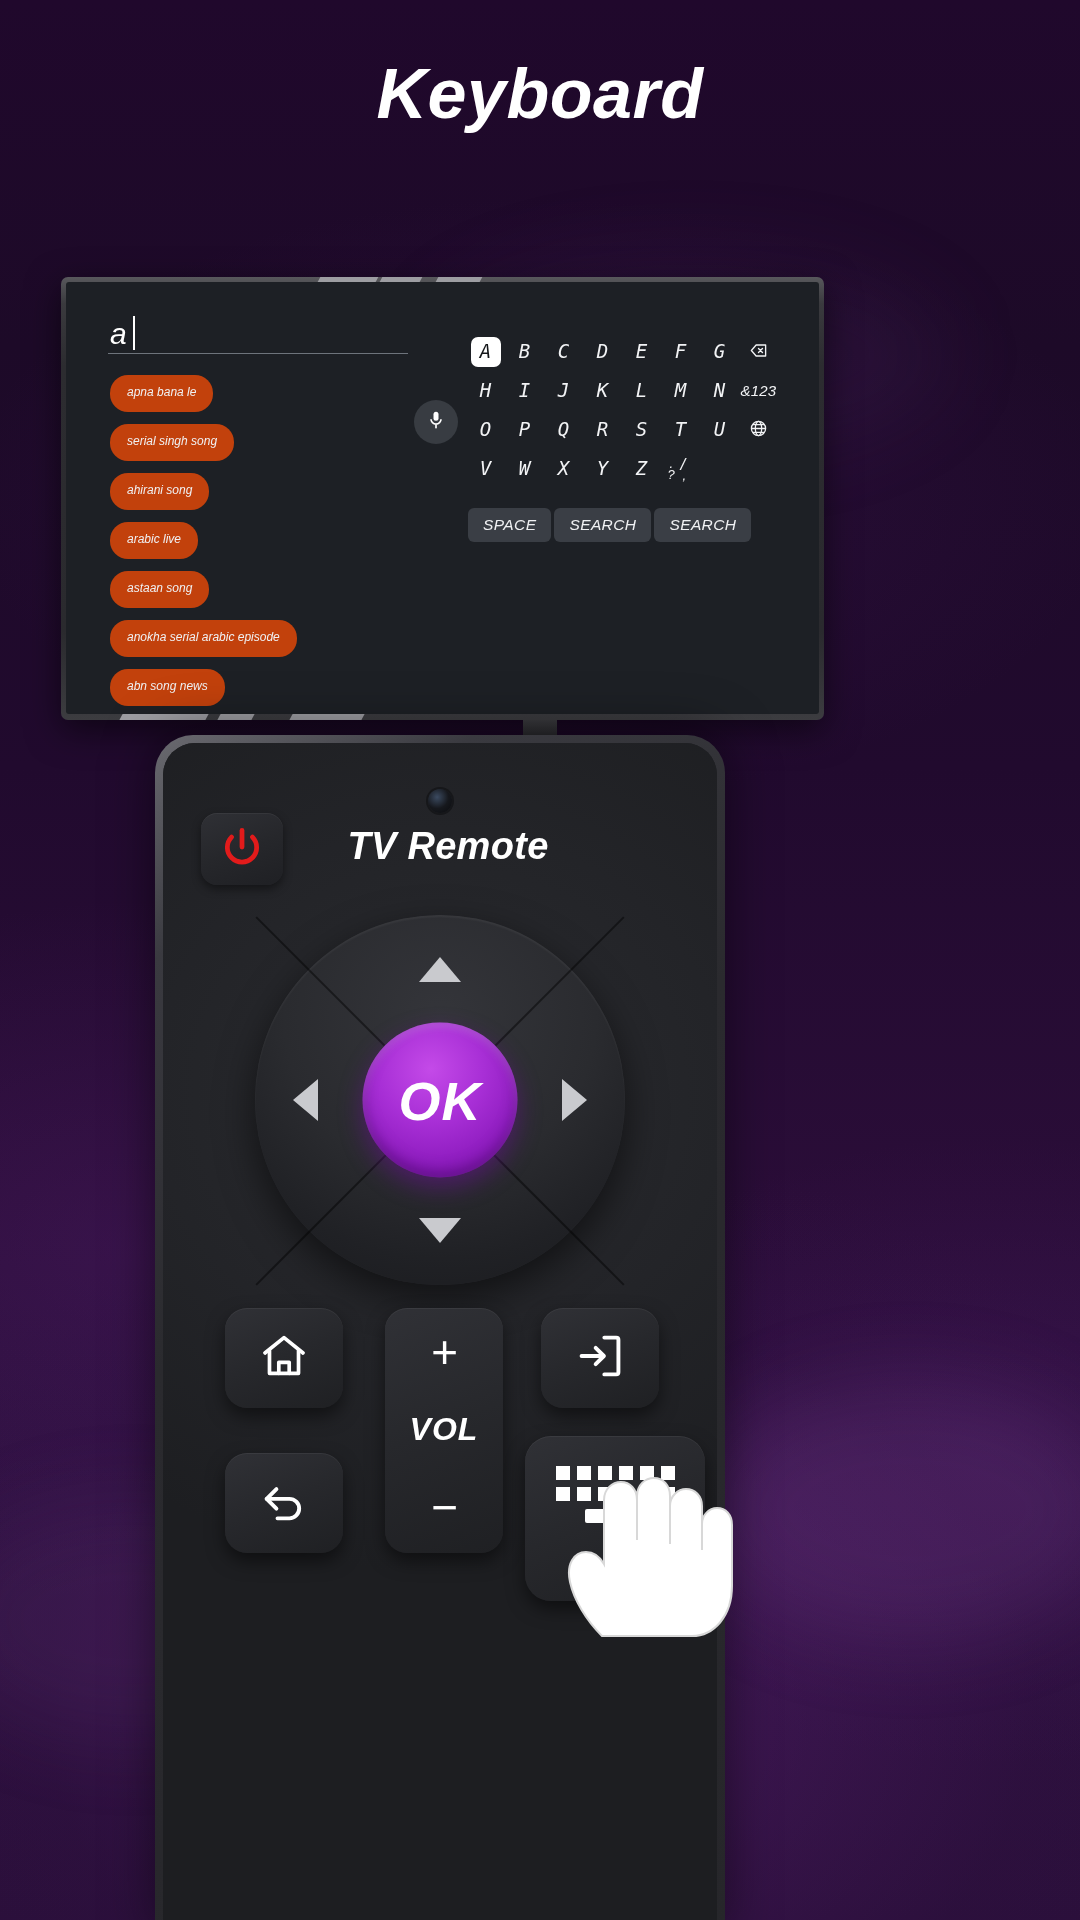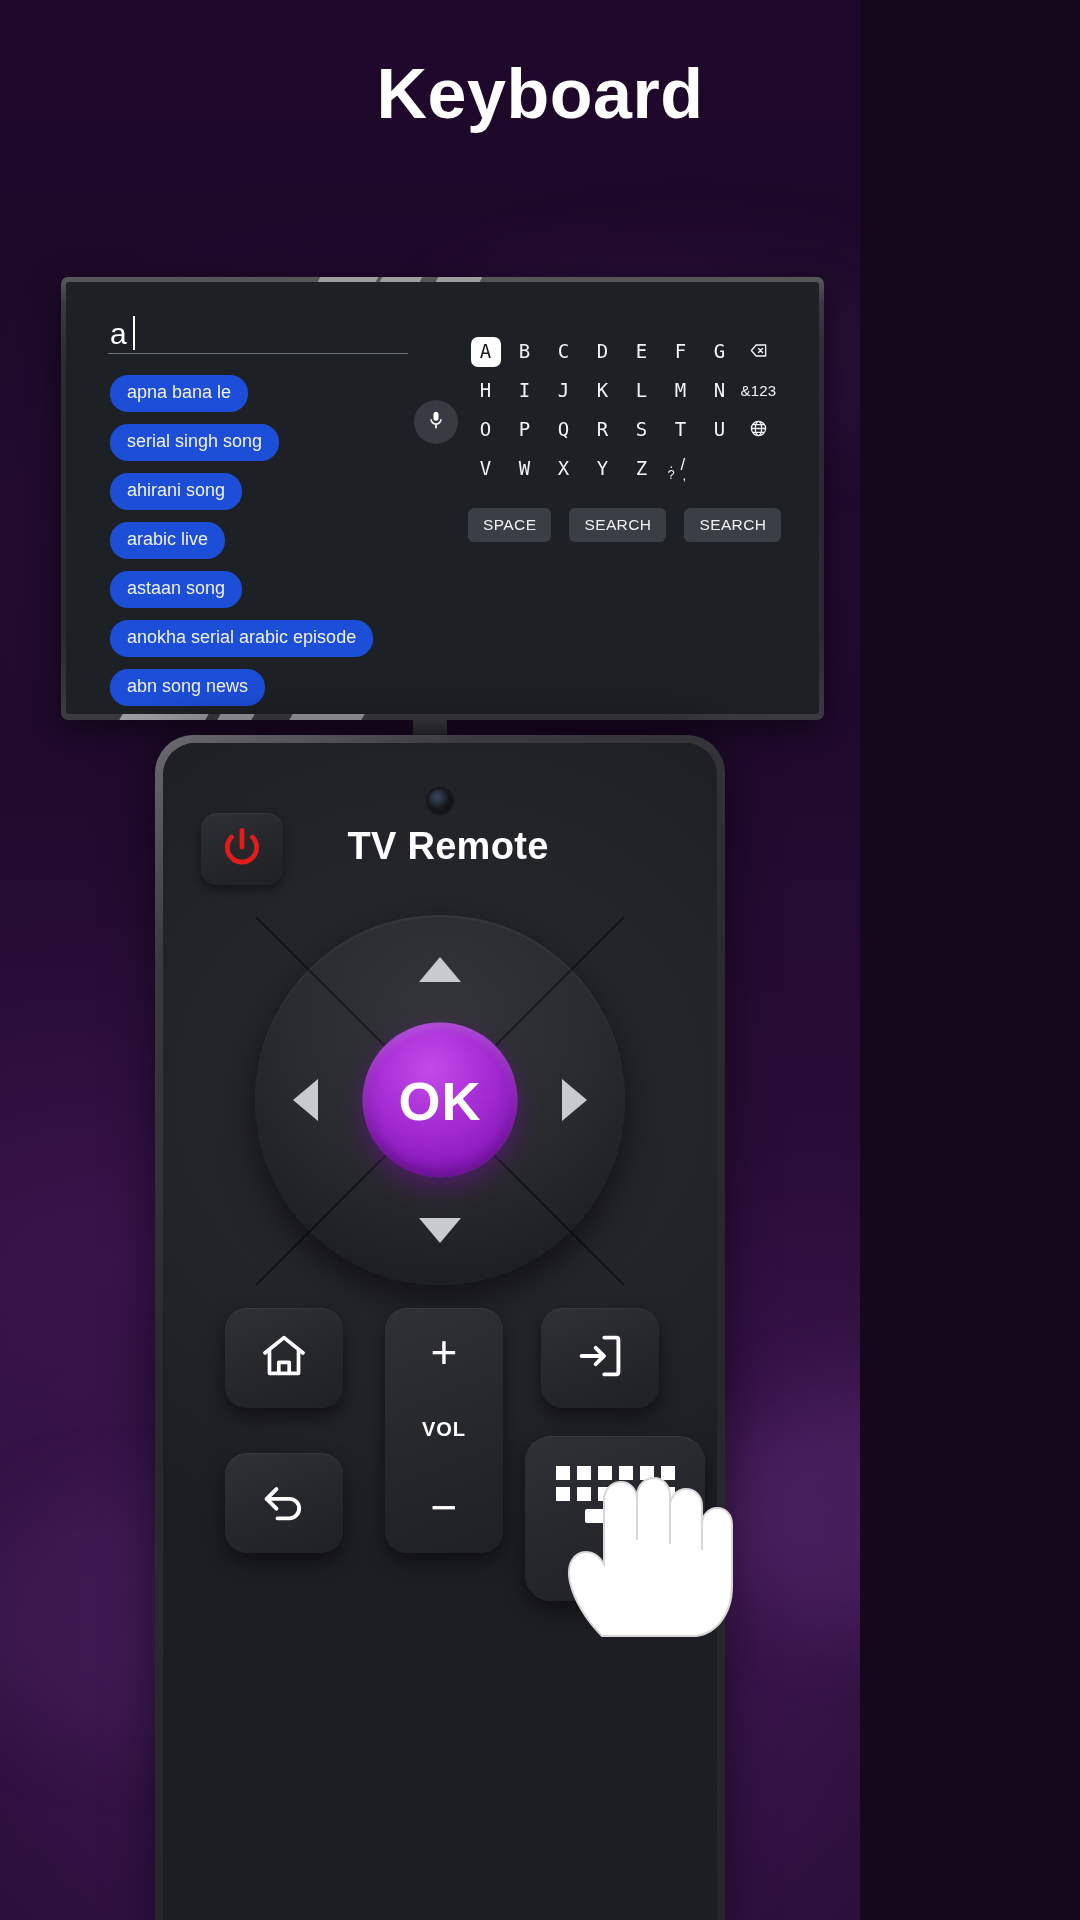--- a/index.html
+++ b/index.html
@@ -7,29 +7,30 @@
   html, body {
     width: 1080px;
     height: 1920px;
     overflow: hidden;
     background: #15081c;
     font-family: "Liberation Sans", sans-serif;
   }
 
   #stage {
     position: relative;
-    width: 860px;
+    width: 1080px;
     height: 1920px;
     overflow: hidden;
     background:
       radial-gradient(ellipse 900px 700px at 50% 1700px, rgba(120,45,150,0.30) 0%, rgba(60,20,80,0.10) 55%, rgba(0,0,0,0) 80%),
       radial-gradient(ellipse 700px 500px at 12% 1250px, rgba(95,35,125,0.26) 0%, rgba(0,0,0,0) 70%),
       radial-gradient(ellipse 650px 450px at 92% 1450px, rgba(90,30,120,0.22) 0%, rgba(0,0,0,0) 70%),
       radial-gradient(ellipse 800px 420px at 50% 500px, rgba(70,25,95,0.28) 0%, rgba(0,0,0,0) 72%),
       linear-gradient(180deg, #20082c 0%, #1d0a28 18%, #210a2e 40%, #2a0d38 62%, #2e1140 78%, #2a0f3a 100%);
+    font-style: italic;
   }
 
   
   .wisp {
     position: absolute;
     border-radius: 50%;
     filter: blur(40px);
     pointer-events: none;
   }
   .wisp.w1 { left: 700px; top: 1380px; width: 420px; height: 260px; background: rgba(150,90,175,0.16); }
@@ -116,25 +117,25 @@
 
   #suggestions {
     position: absolute;
     left: 44px; top: 93px;
     display: flex;
     flex-direction: column;
     gap: 12px;
     align-items: flex-start;
   }
   .chip {
-    background: #1d4ed8;
+    background: #c2410c;
     color: #f0f1f3;
     border-radius: 18px;
     padding: 7px 17px 9px 17px;
-    font-size: 18px;
+    font-size: 12px;
     line-height: 21px;
     white-space: nowrap;
   }
 
   
   #mic-btn {
     position: absolute;
     left: 348px; top: 118px;
     width: 44px; height: 44px;
     border-radius: 50%;
@@ -185,21 +186,21 @@
     font-family: "Liberation Sans", sans-serif;
   }
   .key .punct span { position: absolute; font-size: 13px; color: #f2f3f5; line-height: 13px; }
   .key .punct .p-dot   { left: 2px;  top: 0px; }
   .key .punct .p-q     { left: 0px;  top: 11px; }
   .key .punct .p-slash { left: 13px; top: 1px; font-size: 17px; }
   .key .punct .p-com   { left: 15px; top: 12px; }
 
   #kb-actions {
     display: flex;
-    gap: 18px;
+    gap: 3px;
     margin-top: 20px;
     padding-left: 2px;
   }
   .kb-act {
     background: #3a3e45;
     color: #f0f1f3;
     border-radius: 6px;
     padding: 8px 15px 9px 15px;
     font-size: 15.5px;
     line-height: 17px;
@@ -353,21 +354,21 @@
   #btn-home   { left: 62px;  top: 0px;   width: 118px; height: 100px; }
   #btn-back   { left: 62px;  top: 145px; width: 118px; height: 100px; }
   #btn-vol    { left: 222px; top: 0px;   width: 118px; height: 245px;
                 justify-content: space-between; padding: 24px 0 26px 0; }
   #btn-input  { left: 378px; top: 0px;   width: 118px; height: 100px; }
   #btn-kbd    { left: 362px; top: 128px; width: 180px; height: 165px; border-radius: 26px;
                 justify-content: flex-start; padding-top: 30px; }
 
   .rbtn svg { width: 52px; height: 52px; }
   .vol-sign { color: #ffffff; font-size: 46px; line-height: 40px; font-weight: 400; }
-  .vol-label { color: #ffffff; font-size: 20px; font-weight: 600; letter-spacing: 1px; }
+  .vol-label { color: #ffffff; font-size: 32px; font-weight: 600; letter-spacing: 1px; }
 
   
   .kbd-icon { display: grid; grid-template-columns: repeat(6, 14px); gap: 7px; }
   .kbd-icon i { display: block; width: 14px; height: 14px; background: #ffffff; }
   .kbd-bar { margin-top: 8px; width: 60px; height: 14px; background: #ffffff; border-radius: 2px; }
 
   
   #hand {
     position: absolute;
     left: 540px; top: 1440px;

